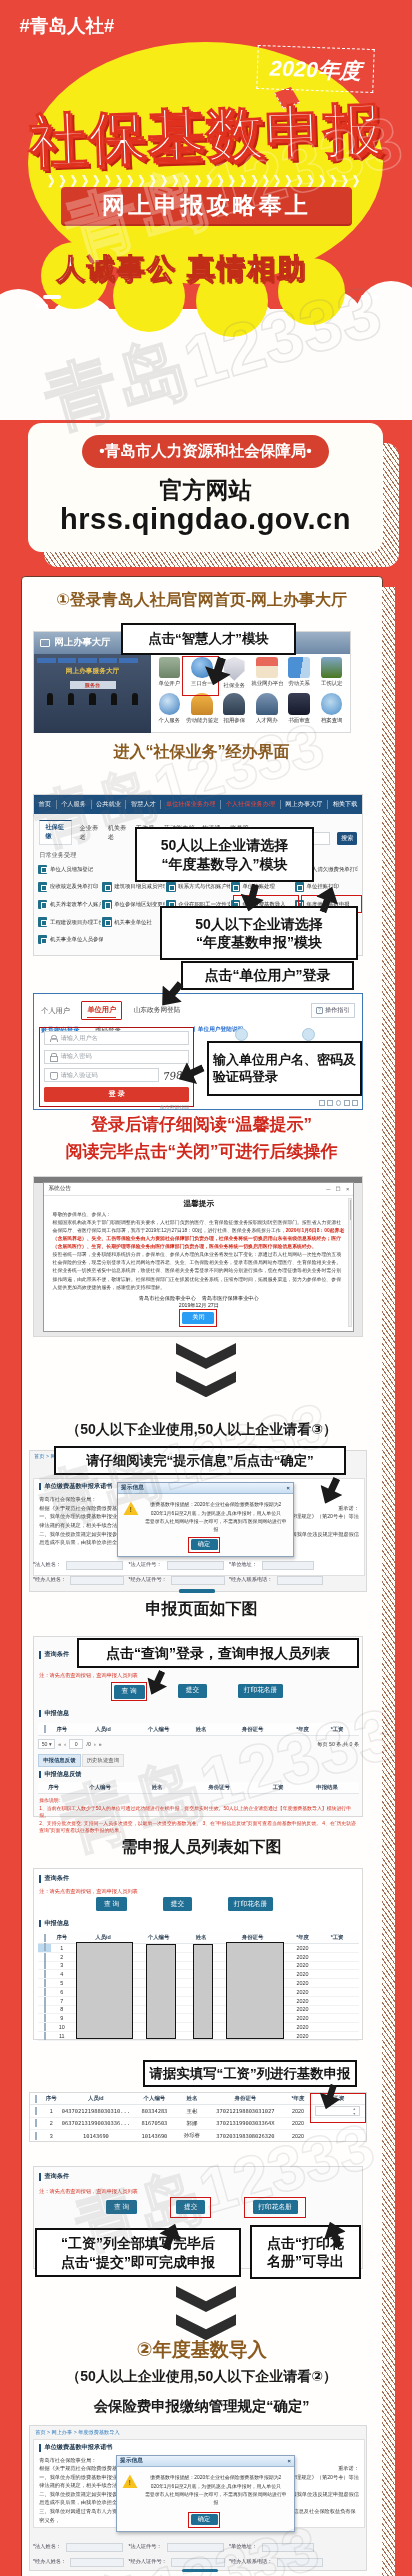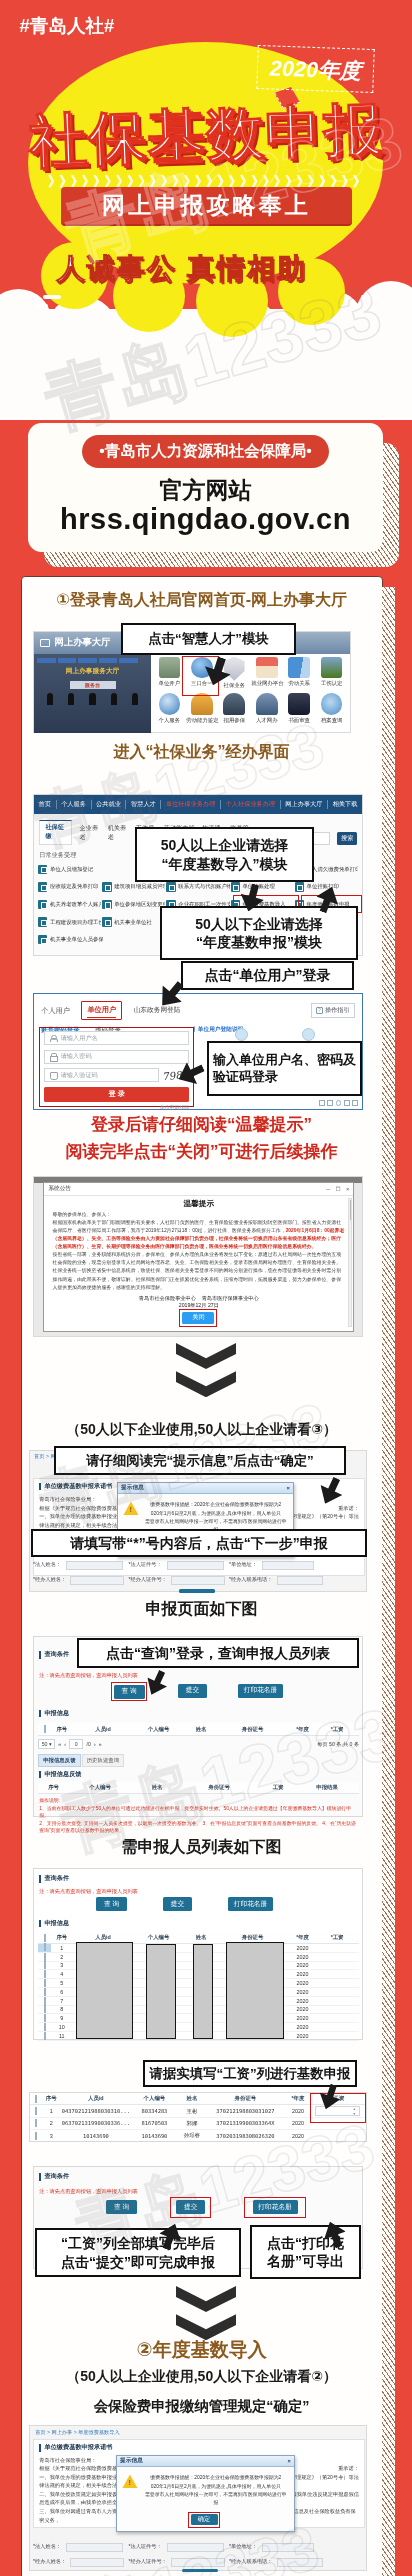--- a/index.html
+++ b/index.html
@@ -464,23 +464,20 @@
         <div style="font-size:4.9px;color:#333;line-height:1.7;text-align:center;">
           <span>缴费基数申报提醒：2020年企业社会保险缴费基数申报期为2</span><br>
           <span>020年1月6日至2月底，为便民惠企,具体申报时，用人单位只</span><br>
           <span>需登录市人社局网站申报一次即可，不需再到市医保局网站进行申报</span>
         </div>
       </div>
       <div style="position:absolute;left:70px;bottom:3.1px;border:1.5px solid #cf1414;padding:1.5px;">
         <div class="tealbtn" style="width:27px;height:11.3px;font-size:6.2px;">确定</div>
       </div>
     </div>
-    <div class="callout" style="top:78px;left:1px;width:336px;height:28px;font-size:14px;">
-        <span>请填写带“*”号内容后，点击“下一步”申报</span>
-      </div>
     <div style="position:absolute;top:110px;left:3.1px;width:332px;display:flex;gap:5.2px;font-size:5.2px;color:#334;">
       <span>*法人姓名：</span>
         <span class="inputbox" style="width:57px;height:8.8px;background:#eef2f6;"></span>
       <span>*法人证件号：</span>
         <span class="inputbox" style="width:57px;height:8.8px;background:#eef2f6;"></span>
       <span>*单位地址：</span>
         <span class="inputbox" style="width:52px;height:8.8px;background:#eef2f6;"></span>
     </div>
     <div style="position:absolute;top:125px;left:3.1px;width:332px;display:flex;gap:4.1px;font-size:5.2px;color:#334;">
       <span>*经办人姓名：</span>

